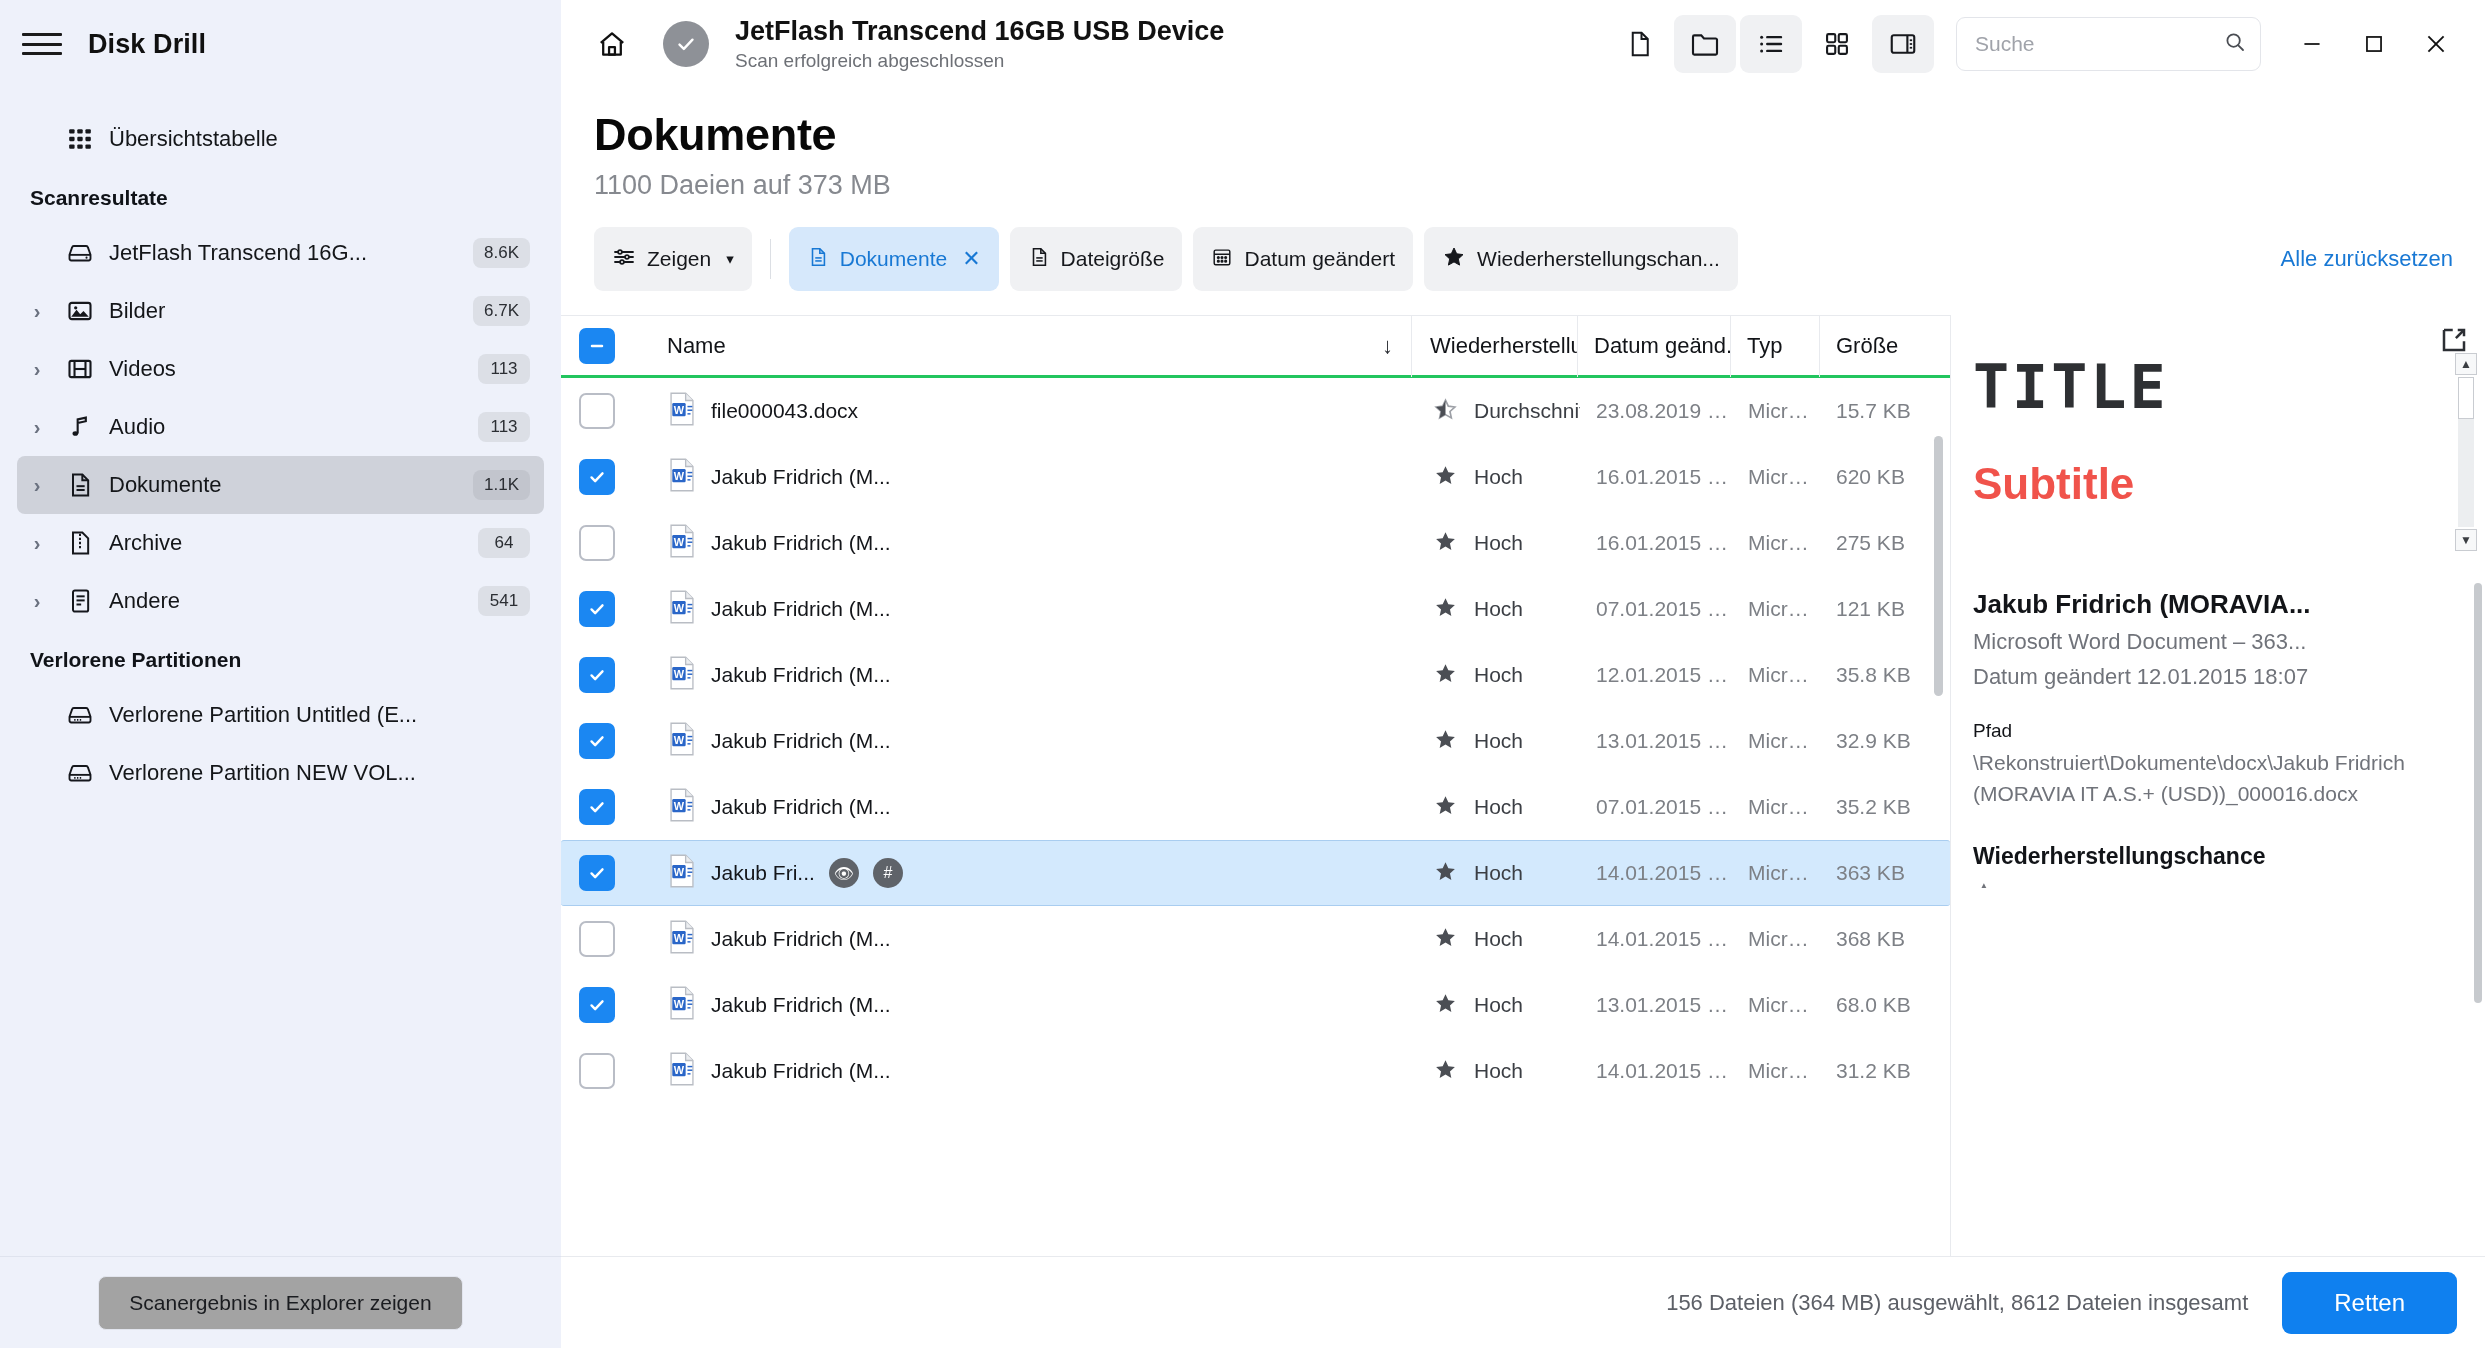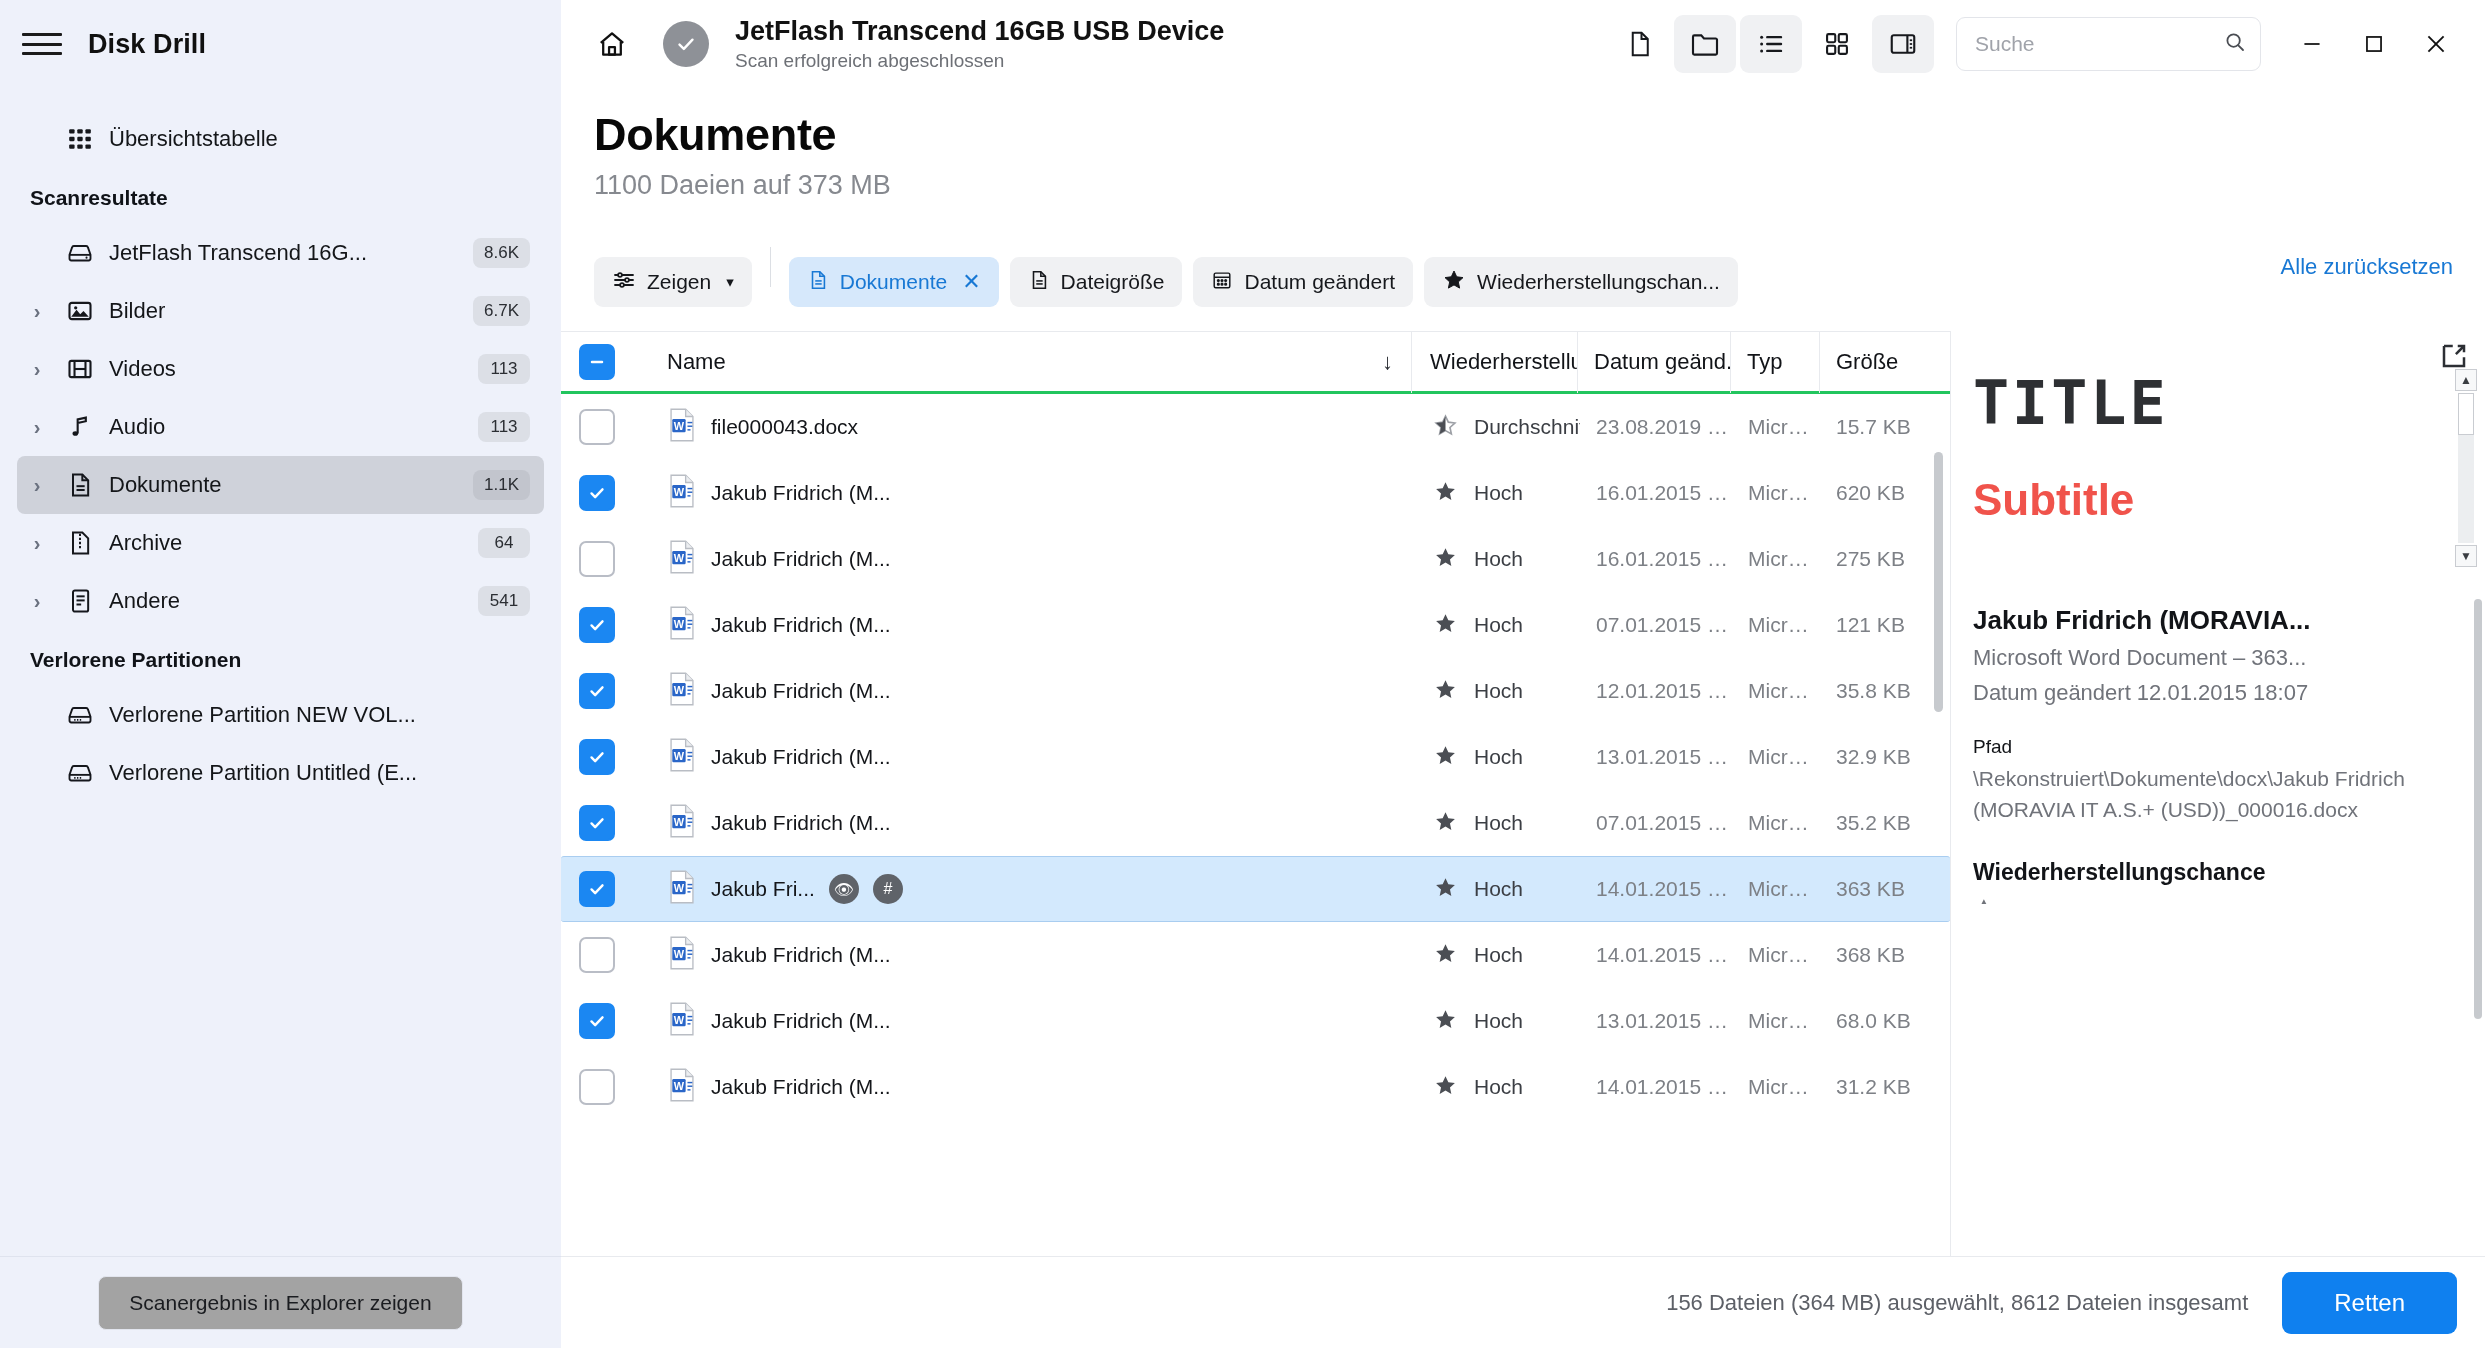--- a/index.html
+++ b/index.html
@@ -91,23 +91,23 @@
   .win-btn { width: 62px; height: 60px; display: flex; align-items: center; justify-content: center; cursor: pointer; color: #101010; }
 
   
   .page-head { padding: 22px 0 0 33px; }
   .page-title { font-size: 45px; font-weight: 700; color: #080808; letter-spacing: -.3px; line-height: 1.12; }
   .page-sub { font-size: 27px; color: #86898f; margin-top: 10px; }
 
   
   .chipbar { display: flex; align-items: center; padding: 26px 0 0 33px; gap: 11px; position: relative; }
   .chip {
-    display: flex; align-items: center; gap: 11px; height: 50px;
+    display: flex; align-items: center; gap: 11px; height: 64px;
     background: #f0f1f3; border-radius: 9px; padding: 0 18px;
-    font-size: 21px; color: #16181c; cursor: pointer; white-space: nowrap; margin-top: 30px;
+    font-size: 21px; color: #16181c; cursor: pointer; white-space: nowrap;
   }
   .chip.active { background: #d6e8fb; color: #1878d4; }
   .chip .x { font-size: 22px; color: #1878d4; margin-left: 4px; font-weight: 400; }
   .chip-divider { width: 1px; height: 40px; background: #dcdfe4; margin: 0 7px; }
   .chev-sm { font-size: 15px; margin-left: 4px; }
   .reset-link { margin-left: auto; margin-right: 32px; color: #1878d4; font-size: 22px; cursor: pointer; white-space: nowrap; }
 
   
   .content { flex: 1; display: flex; margin-top: 24px; min-height: 0; position: relative; }
 
@@ -319,33 +319,33 @@
 
       <div class="sb-item">
         <span class="sb-chev"></span>
         <span class="sb-icon">
           <svg width="28" height="28" viewBox="0 0 24 24" fill="none" stroke="#15171c" stroke-width="1.6">
             <path d="M3 13.5 L5.2 7.2 A1.6 1.6 0 0 1 6.7 6 h10.6 a1.6 1.6 0 0 1 1.5 1.2 L21 13.5 v3.3 a1.6 1.6 0 0 1-1.6 1.6 H4.6 A1.6 1.6 0 0 1 3 16.8 Z"></path>
             <line x1="3" y1="13.6" x2="21" y2="13.6"></line>
             <line x1="7" y1="16.2" x2="14" y2="16.2" stroke-dasharray="1.2 1.2"></line>
           </svg>
         </span>
-        <span class="sb-label">Verlorene Partition NEW VOL...</span>
+        <span class="sb-label">Verlorene Partition Untitled (E...</span>
       </div>
 
       <div class="sb-item">
         <span class="sb-chev"></span>
         <span class="sb-icon">
           <svg width="28" height="28" viewBox="0 0 24 24" fill="none" stroke="#15171c" stroke-width="1.6">
             <path d="M3 13.5 L5.2 7.2 A1.6 1.6 0 0 1 6.7 6 h10.6 a1.6 1.6 0 0 1 1.5 1.2 L21 13.5 v3.3 a1.6 1.6 0 0 1-1.6 1.6 H4.6 A1.6 1.6 0 0 1 3 16.8 Z"></path>
             <line x1="3" y1="13.6" x2="21" y2="13.6"></line>
             <line x1="7" y1="16.2" x2="14" y2="16.2" stroke-dasharray="1.2 1.2"></line>
           </svg>
         </span>
-        <span class="sb-label">Verlorene Partition Untitled (E...</span>
+        <span class="sb-label">Verlorene Partition NEW VOL...</span>
       </div>
 
     </div>
 
     <div class="sb-bottom">
       <button class="sb-bottom-btn">Scanergebnis in Explorer zeigen</button>
     </div>
   </aside>
 
   <main class="main">

